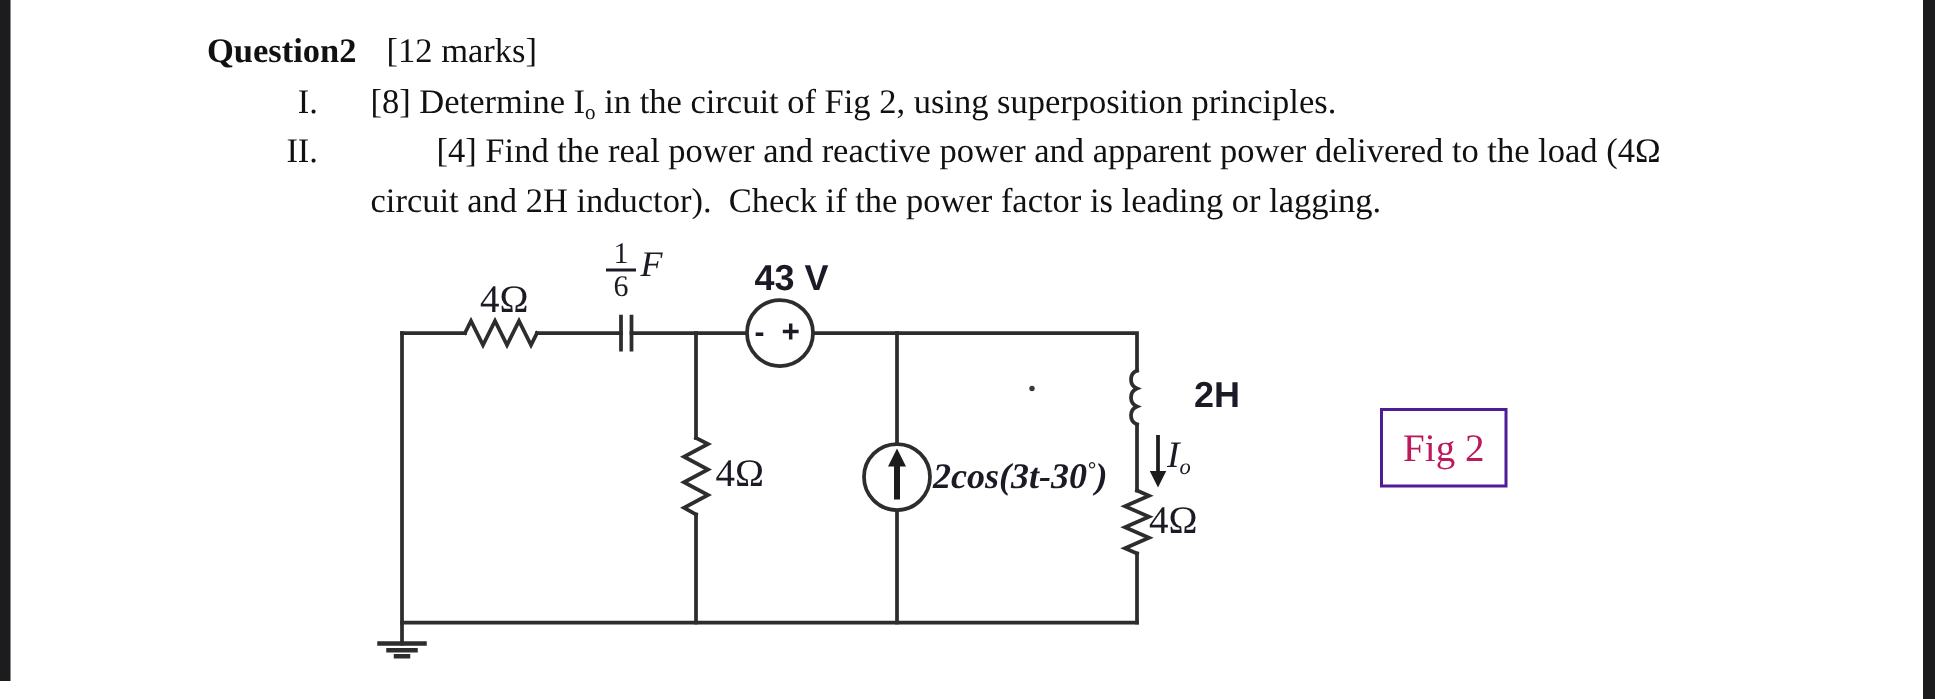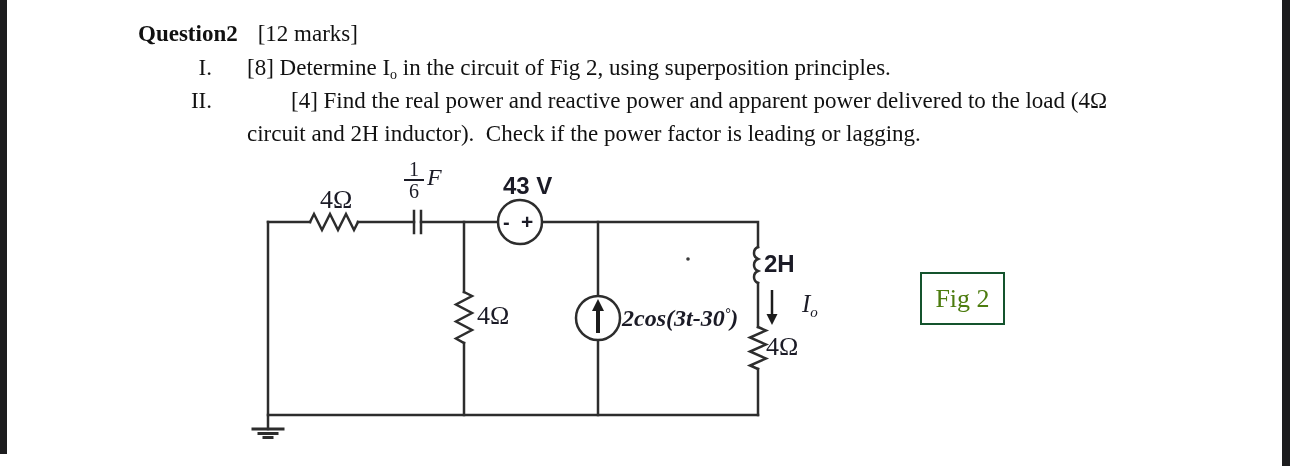--- a/index.html
+++ b/index.html
@@ -21,36 +21,36 @@
 
   svg.circuit{position:absolute;left:0;top:0;pointer-events:none;}
 
   .clabel{position:absolute;color:#1b1b26;line-height:1;}
   .serif-lbl{font-family:"Liberation Serif",serif;font-size:26px;}
   .sans-lbl{font-family:"Liberation Sans",sans-serif;font-weight:bold;font-size:24px;}
   .lbl-top-res{left:320px;top:187px;}
   .lbl-mid-res{left:477px;top:303px;}
   .lbl-right-res{left:766px;top:334px;}
   .lbl-24v{left:503px;top:174px;}
-  .lbl-2h{left:764px;top:252px;}
+  .lbl-2h{left:796px;top:252px;}
   .lbl-minus{left:503px;top:207px;font-family:"Liberation Sans",sans-serif;font-weight:bold;font-size:20px;line-height:30px;}
   .lbl-plus{left:521px;top:207px;font-family:"Liberation Sans",sans-serif;font-weight:bold;font-size:21px;line-height:30px;}
   .lbl-isource{left:622px;top:306px;font-family:"Liberation Serif",serif;font-style:italic;font-weight:bold;font-size:24px;}
   .lbl-isource sup{font-size:14px;vertical-align:8px;}
-  .lbl-io{left:778px;top:291px;font-family:"Liberation Serif",serif;font-style:italic;font-size:25px;margin-left:24px;}
+  .lbl-io{left:778px;top:291px;font-family:"Liberation Serif",serif;font-style:italic;font-size:25px;}
   .lbl-io .sub2{font-size:15px;font-style:italic;vertical-align:-5px;}
   .frac{position:absolute;left:404px;top:159px;width:20px;text-align:center;
         font-family:"Liberation Serif",serif;font-size:20px;color:#1b1b26;}
   .frac .num{display:block;line-height:20px;}
   .frac .den{display:block;line-height:20px;border-top:2px solid #1b1b26;}
   .lbl-farad{left:427px;top:165px;font-family:"Liberation Serif",serif;font-style:italic;font-size:24px;}
 
-  .figbox{position:absolute;left:920px;top:272px;width:81px;height:49px;border:2px solid #14532d;
+  .figbox{position:absolute;left:920px;top:272px;width:81px;height:49px;border:2px solid #4c1d95;
           display:flex;align-items:center;justify-content:center;
-          font-family:"Liberation Serif",serif;font-size:26px;color:#4d7c0f;background:#fff;}
+          font-family:"Liberation Serif",serif;font-size:26px;color:#be185d;background:#fff;}
 </style>
 </head>
 <body>
 
 <div class="page">
 
   <div class="edge left"></div>
   <div class="edge right"></div>
 
   <div class="title-line"><span class="bold">Question2</span><span class="marks">[12 marks]</span></div>

